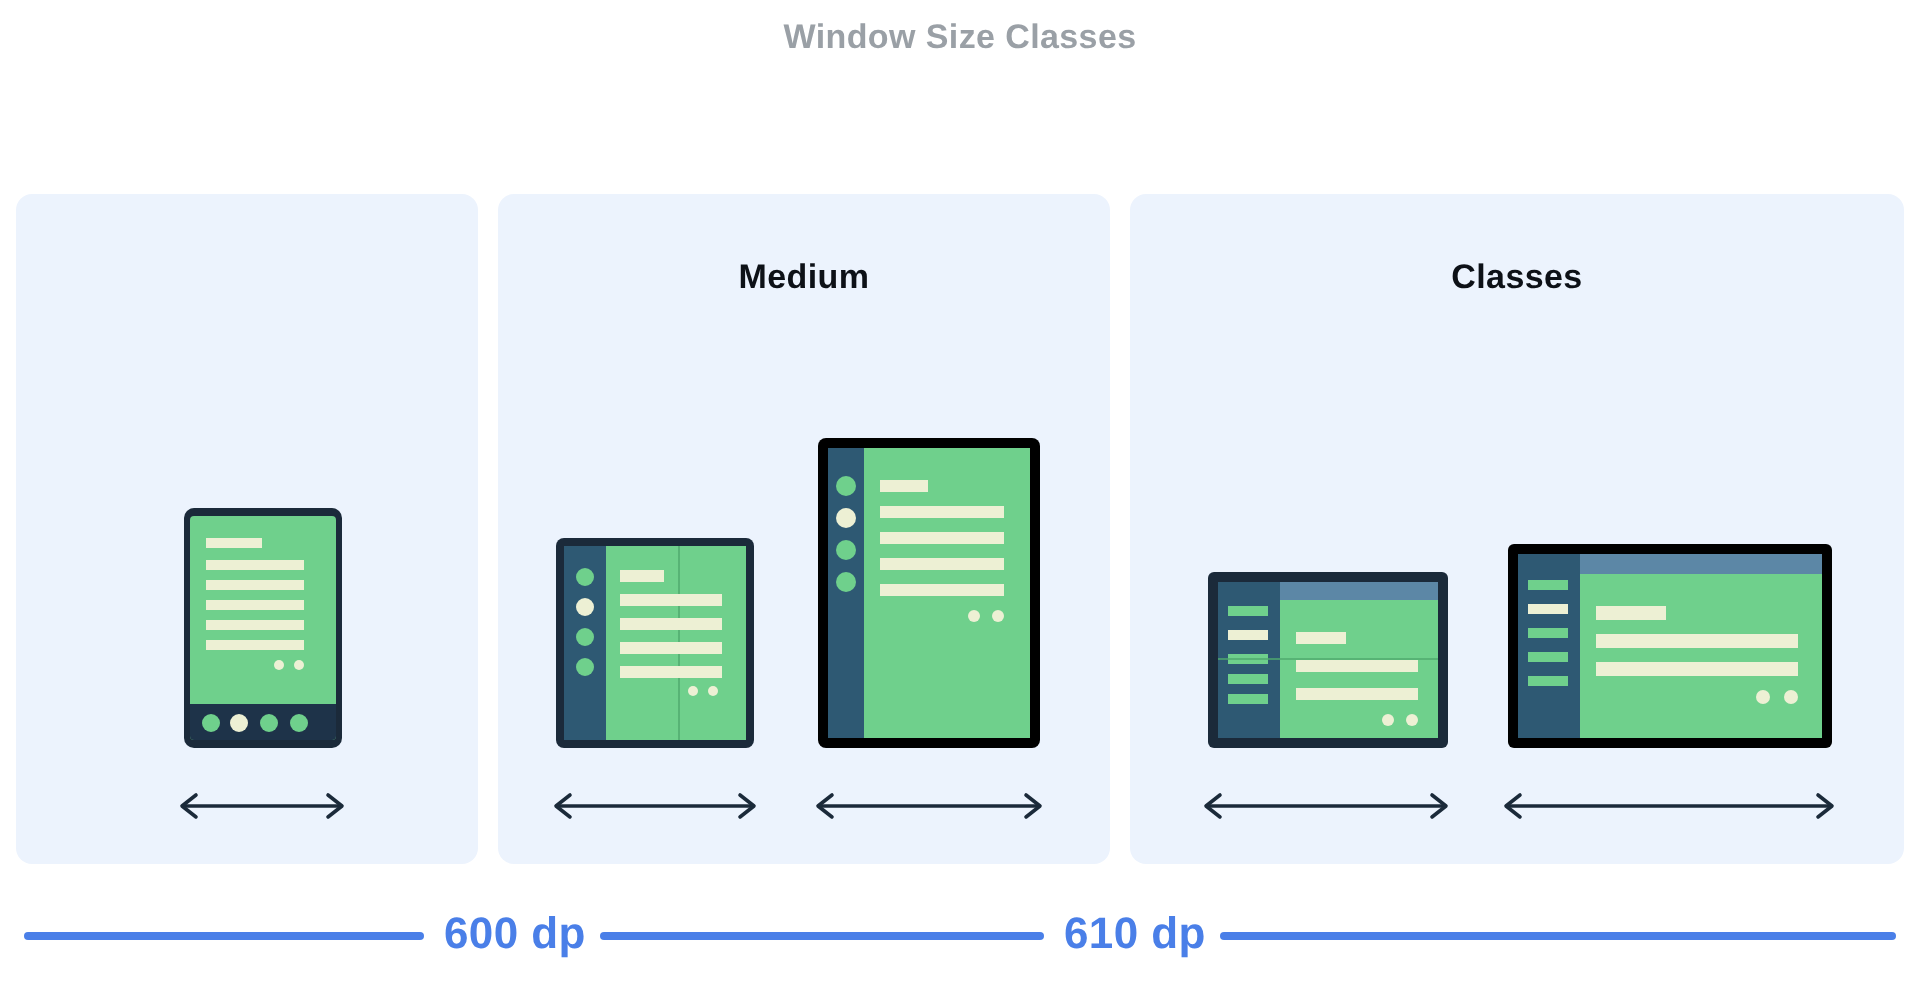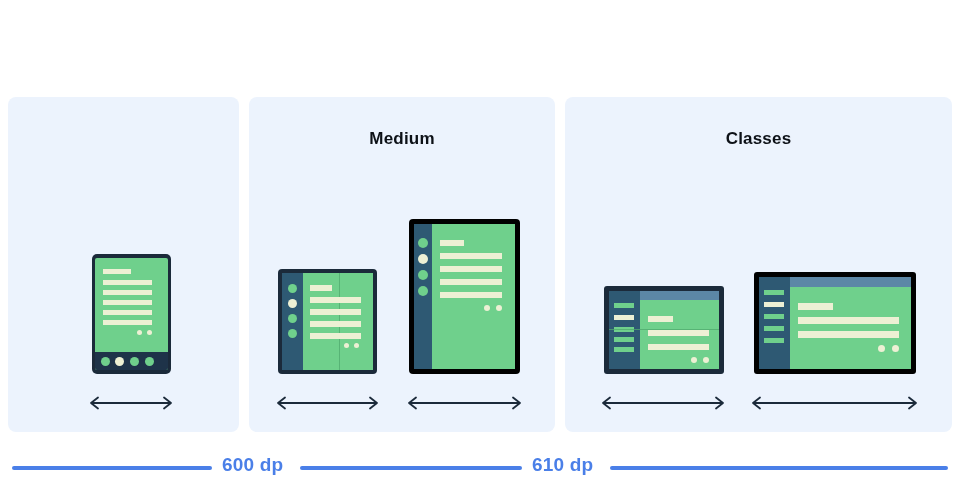--- a/index.html
+++ b/index.html
@@ -53,30 +53,31 @@
   .fold{position:absolute;top:0;bottom:0;width:1px;background:#4FA96E;opacity:.75;}
 
   
   .arrow{position:absolute;bottom:20px;height:18px;}
   .arrow svg{display:block;width:100%;height:18px;}
 
   
   .scale{position:absolute;left:0;bottom:14px;width:960px;height:26px;}
   .rule{position:absolute;top:12px;height:4px;background:#4A7FE8;border-radius:2px;}
   .dp-label{
-    position:absolute;top:0;font-size:19px;font-weight:bold;color:#4A7FE8;
+    position:absolute;top:0;font-size:22px;font-weight:bold;color:#4A7FE8;
     letter-spacing:0.2px;white-space:nowrap;
   }
 </style>
 </head>
 <body>
 
 <div class="stage">
 
   <div class="header">
+    <div class="subtitle">Window Size Classes</div>
   </div>
 
   <div class="panels">
 
     <div class="panel compact">
 
       <div class="devices">
 
         <div class="device" style="left:84px;width:79px;height:120px;background:#1B2A3A;border-radius:5px;padding:4px 3px;box-sizing:border-box;">
           <div class="screen" style="border-radius:2px;">

